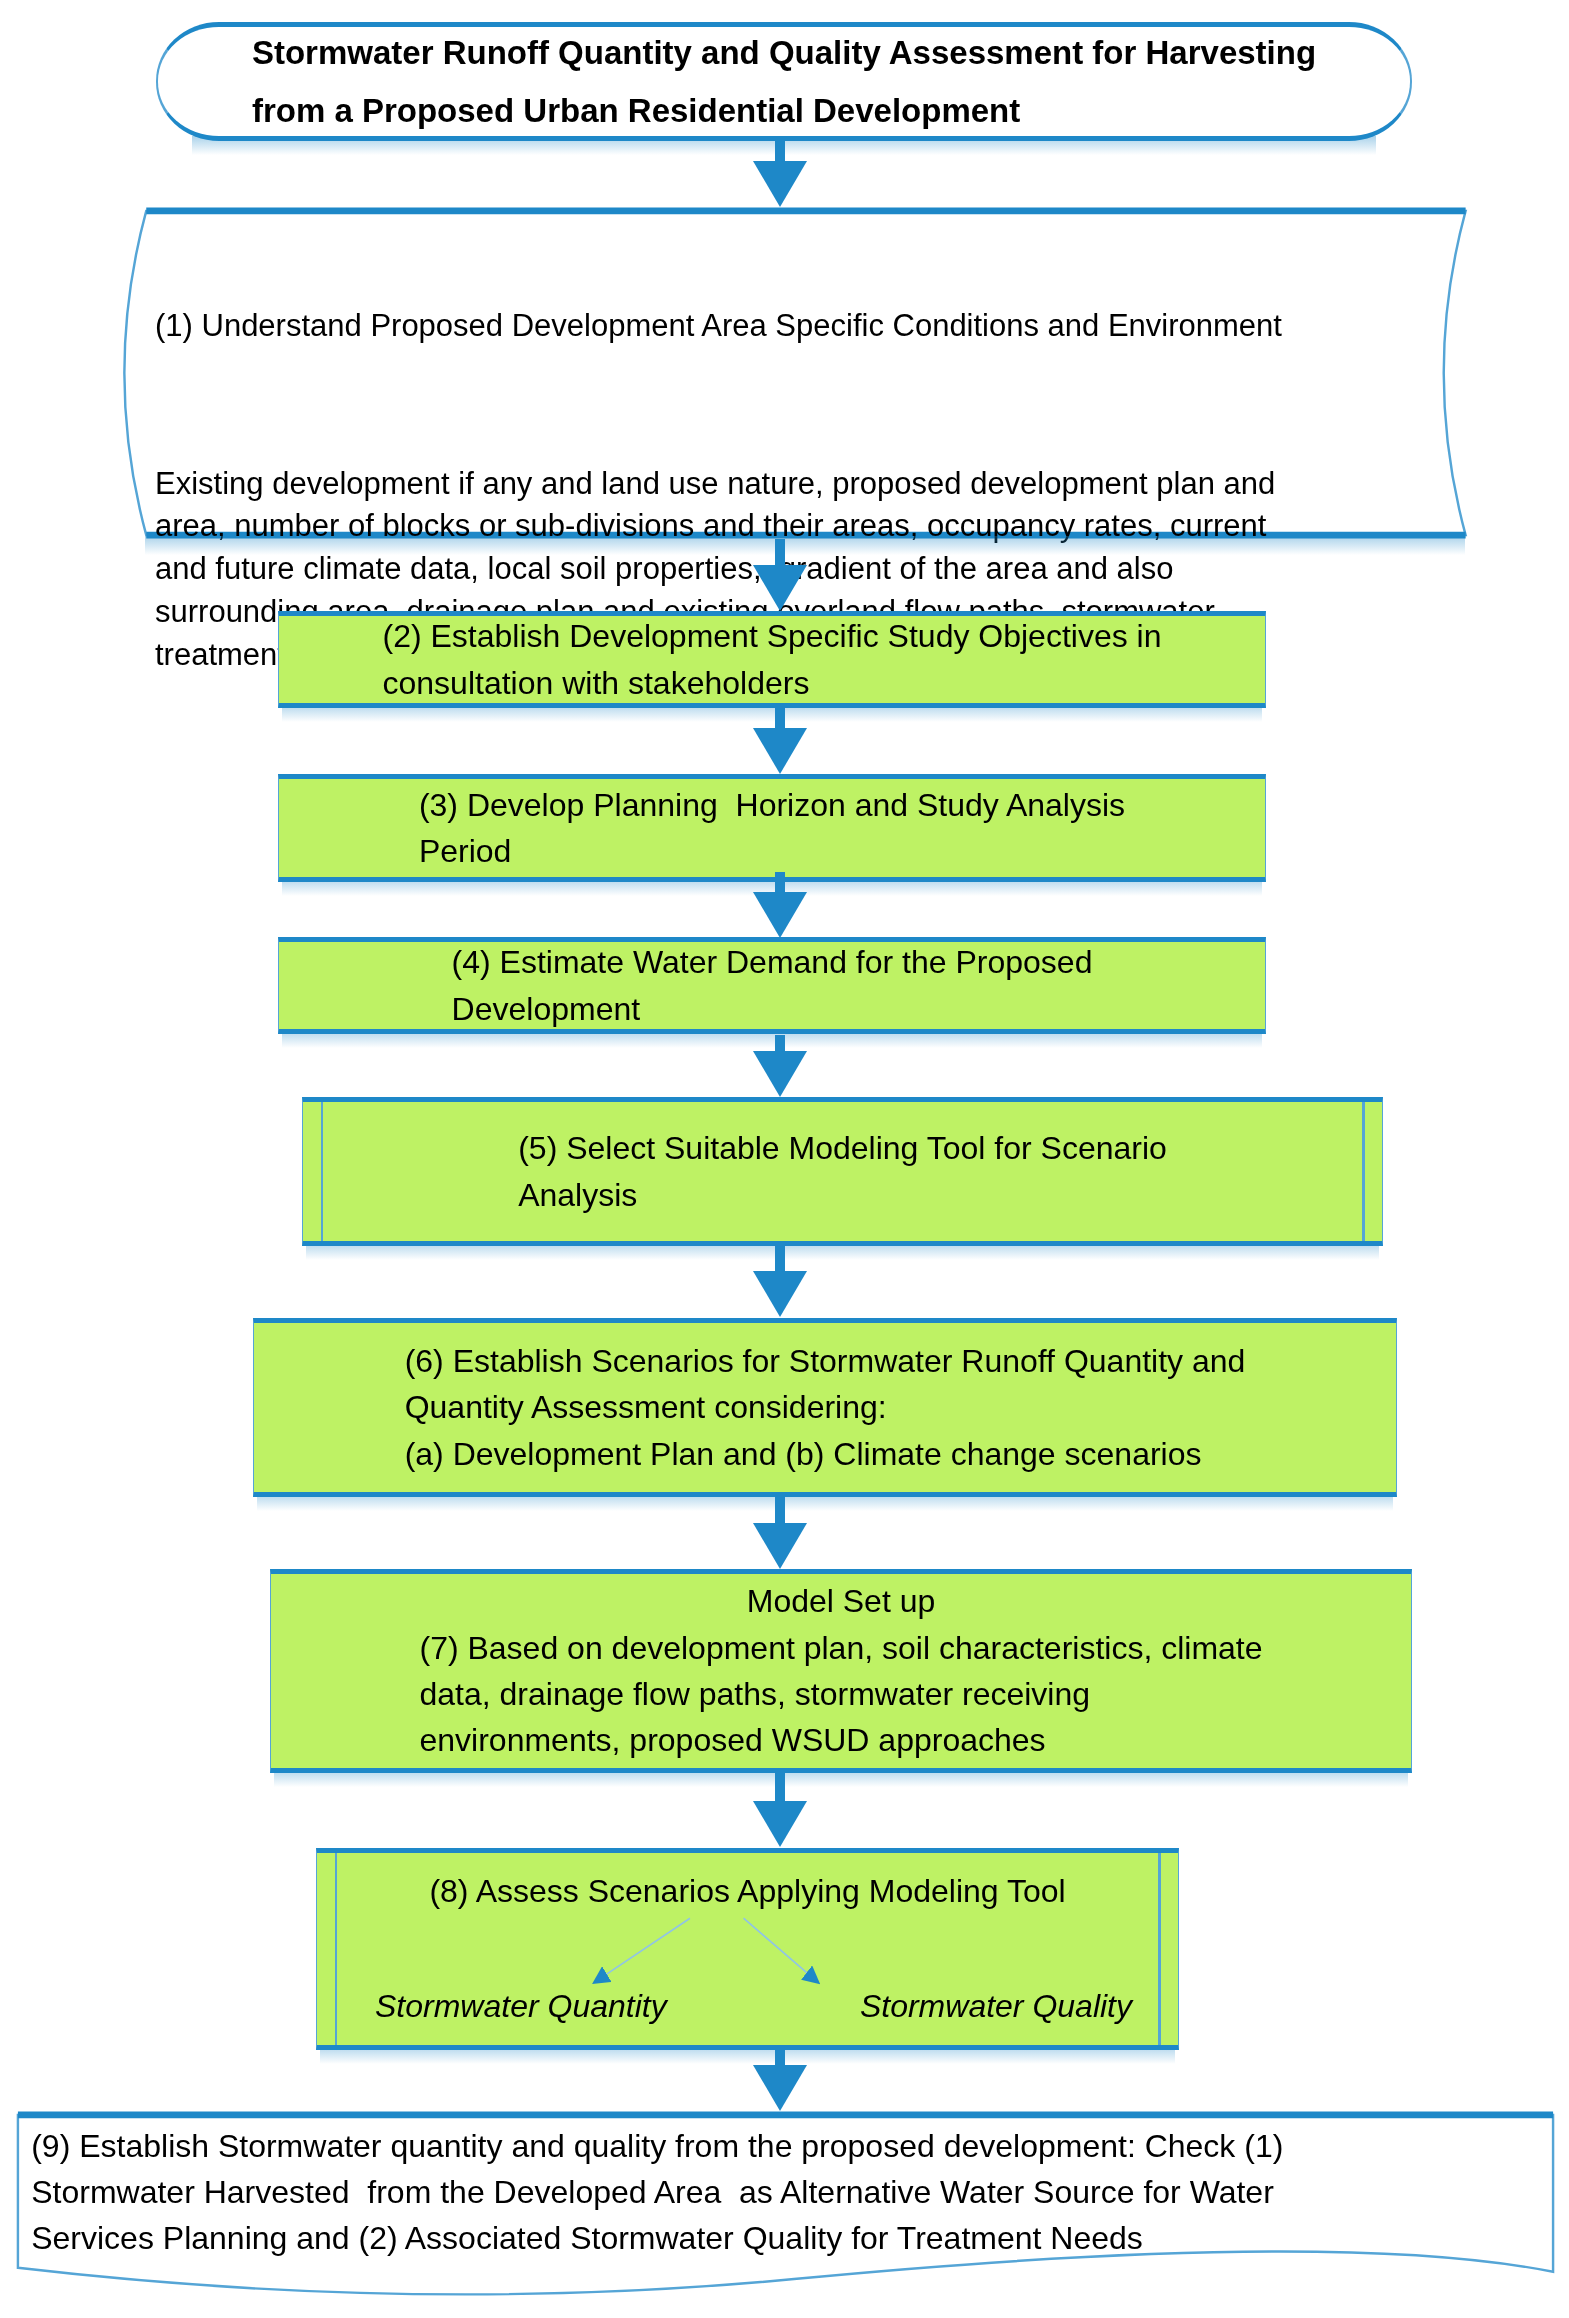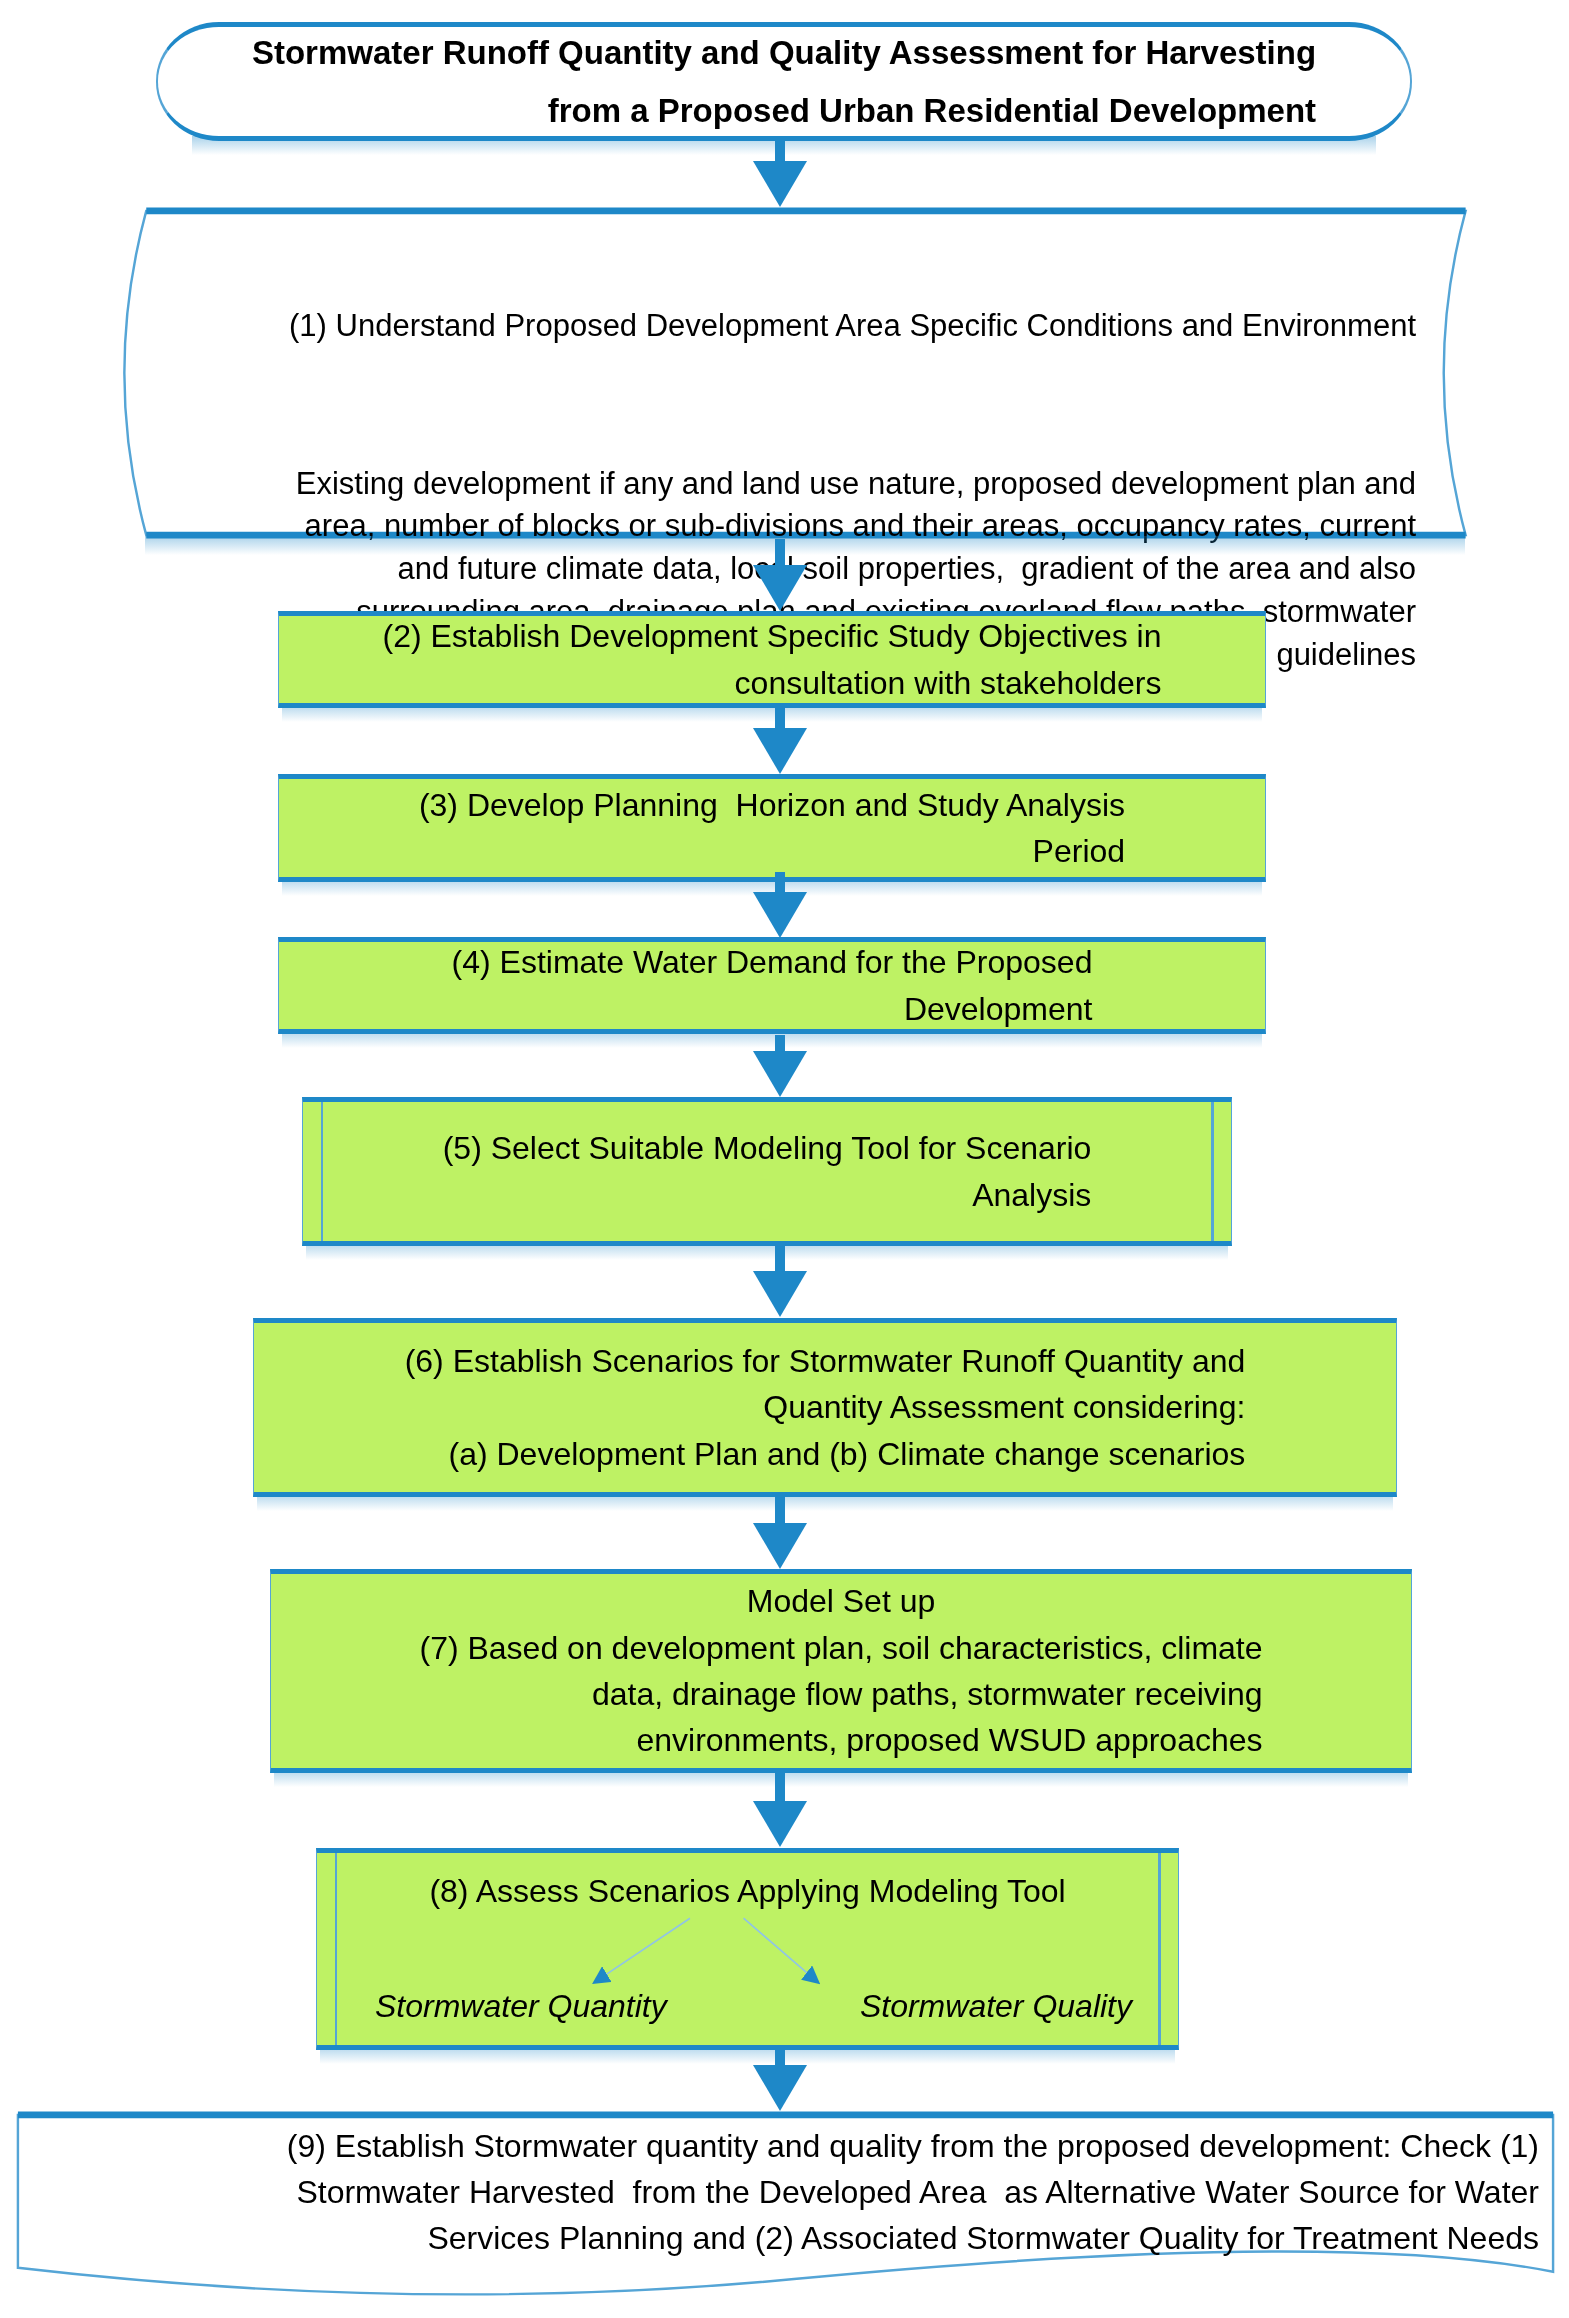--- a/index.html
+++ b/index.html
@@ -9,21 +9,21 @@
     --glow:rgba(30,136,200,0.38);
   }
   *{margin:0;padding:0;box-sizing:border-box;}
   html,body{background:#ffffff;}
   body{
     width:1570px;height:2319px;position:relative;
     font-family:"Liberation Sans", sans-serif;color:#000;
   }
   .shape{position:absolute;}
   .txt{
-    white-space:pre-wrap;text-align:right;
+    white-space:pre-wrap;text-align:left;
     font-size:32px;line-height:1.45;color:#000;
   }
   
   .title-capsule{
     background:#fff;
     border:2.4px solid var(--accent_side);
     border-top:5.4px solid var(--accent);
     border-bottom:5.4px solid var(--accent);
     border-radius:63px / 59px;
     display:flex;align-items:center;justify-content:center;
@@ -147,21 +147,21 @@
     <div class="txt">(4) Estimate Water Demand for the Proposed
 Development</div>
     <div class="glow"></div>
   </section>
 
   <div class="arrow" style="left:753px;top:1035px;height:62px;">
     <div class="stem"></div>
     <div class="head"></div>
   </div>
 
-  <section class="shape rect-box predefined" style="left:302px;top:1097px;width:930px;height:149px;">
+  <section class="shape rect-box predefined" style="left:302px;top:1097px;width:1081px;height:149px;">
     <div class="txt">(5) Select Suitable Modeling Tool for Scenario
 Analysis</div>
     <div class="glow"></div>
   </section>
 
   <div class="arrow" style="left:753px;top:1245px;height:72px;">
     <div class="stem"></div>
     <div class="head"></div>
   </div>
 

